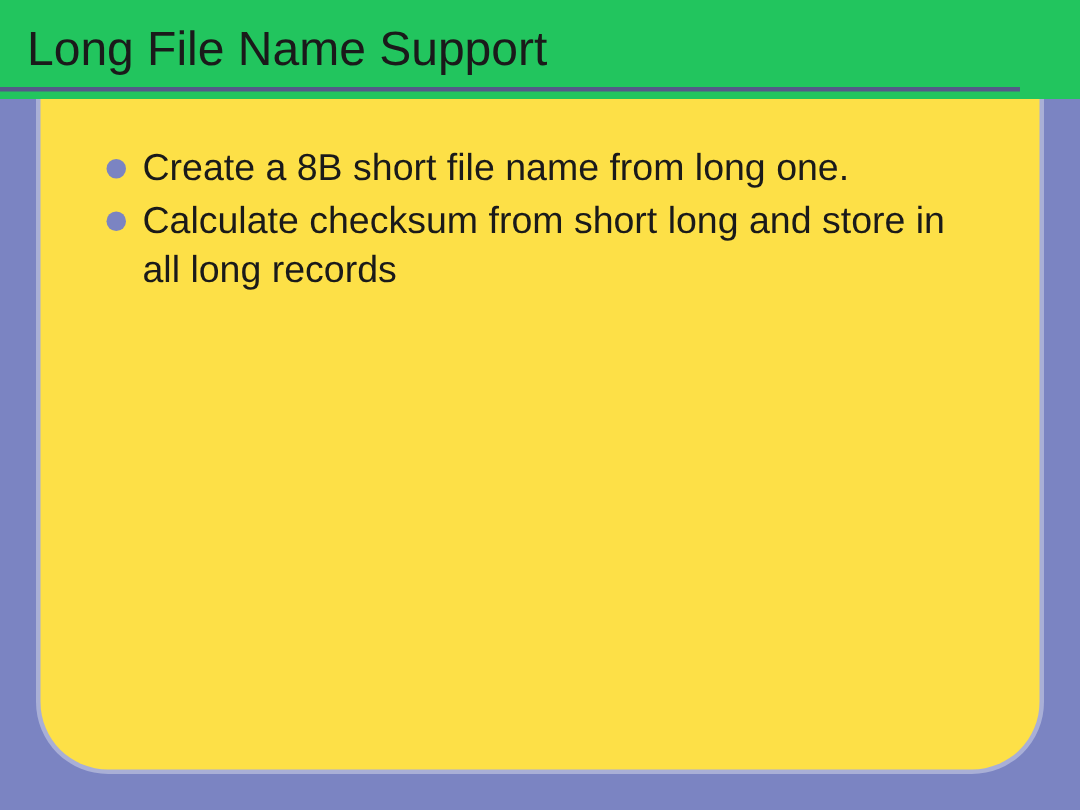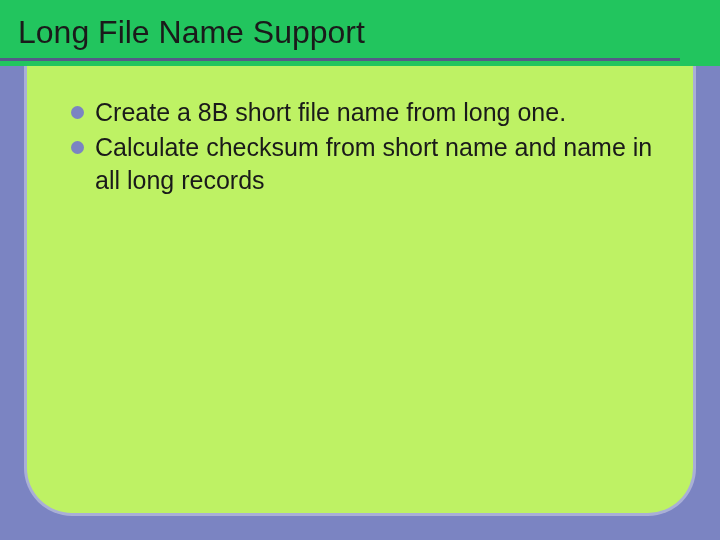--- a/index.html
+++ b/index.html
@@ -30,21 +30,21 @@
     width: 680px;
     height: 3px;
     background: #555a88;
   }
   .content-card {
     position: absolute;
     top: 66px;
     left: 24px;
     width: 672px;
     height: 450px;
-    background: #bef264;
+    background: #fde047;
     border: 3px solid #a9afd6;
     border-top: none;
     border-bottom-left-radius: 48px;
     border-bottom-right-radius: 48px;
     padding: 30px 36px 20px 44px;
   }
   .bullet-list {
     list-style: none;
   }
   .bullet-item {
@@ -74,16 +74,16 @@
 </div>
 
 <div class="content-card">
   <ul class="bullet-list">
     <li class="bullet-item">
       <span class="bullet-dot"></span>
       <span>Create a 8B short file name from long one.</span>
     </li>
     <li class="bullet-item">
       <span class="bullet-dot"></span>
-      <span>Calculate checksum from short name and name in all long records</span>
+      <span>Calculate checksum from short long and store in all long records</span>
     </li>
   </ul>
 </div>
 
 </body></html>

